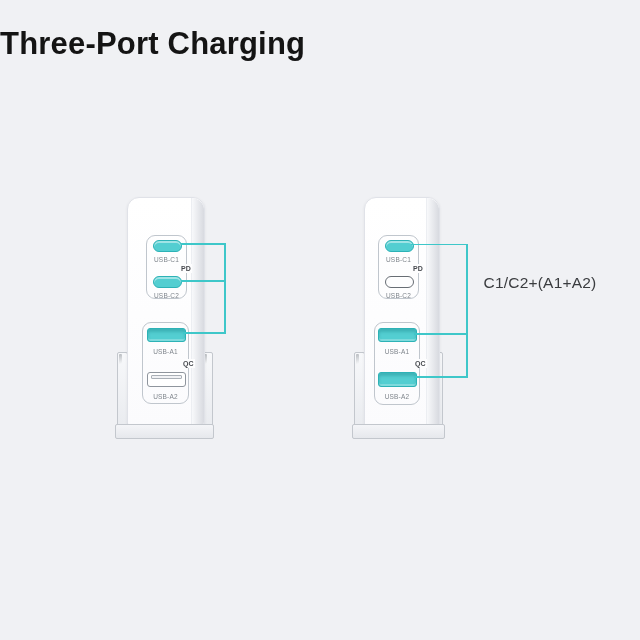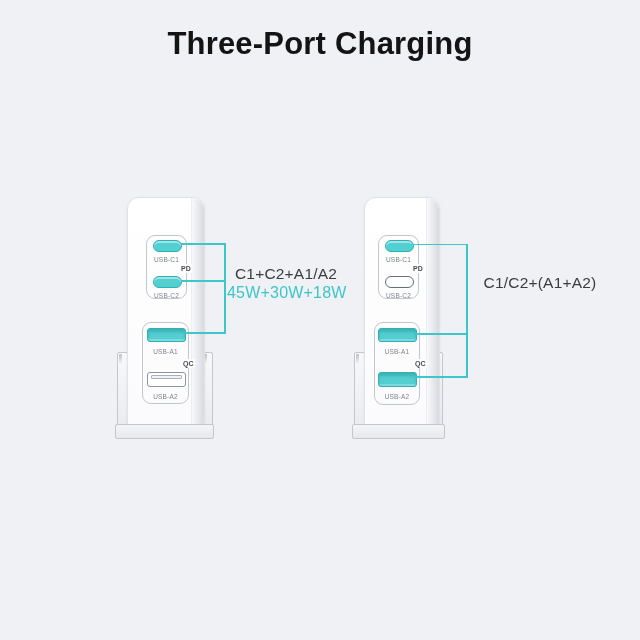--- a/index.html
+++ b/index.html
@@ -3,21 +3,21 @@
 <meta charset="utf-8">
 <style>
   html,body{margin:0;padding:0;}
   .canvas{
     position:relative;width:640px;height:640px;overflow:hidden;
     background:#F0F1F4;
     font-family:"Liberation Sans",sans-serif;
   }
   .title{
     position:absolute;top:26px;left:0;width:100%;margin:0;
-    text-align:center;font-size:31px;font-weight:700;color:#141414;
+    font-size:31px;font-weight:700;color:#141414;
     letter-spacing:0.2px;
   }
   
   .cradle-bar{
     position:absolute;background:linear-gradient(to bottom,#f7f8fa,#e9ebef);
     border:1px solid #c3c7cd;border-radius:2px;box-sizing:border-box;
   }
   .cradle-bar::before{
     content:"";position:absolute;top:1px;left:1px;right:5px;height:14px;
     background:linear-gradient(160deg,#84898f 0%,rgba(132,137,143,0) 70%);
@@ -101,24 +101,20 @@
     </div>
     <div class="port-label" style="top:70px;">USB-A2</div>
   </div>
   <div class="badge" style="left:182px;top:359px;">QC</div>
 
   <div class="tline" style="left:181px;top:243px;width:44px;height:1.5px;"></div>
   <div class="tline" style="left:181px;top:280px;width:44px;height:1.5px;"></div>
   <div class="tline" style="left:183px;top:332px;width:42px;height:1.5px;"></div>
   <div class="tline" style="left:224px;top:243px;width:1.5px;height:90.5px;"></div>
 
-  <div class="annot" style="left:227px;top:264px;width:118px;">
-    <p class="combo">C1+C2+A1/A2</p>
-    <p class="power">45W+30W+18W</p>
-  </div>
 
   <div class="cradle-bar" style="left:354px;top:352px;width:11px;height:78px;"></div>
   <div class="cradle-bar" style="left:432px;top:352px;width:11px;height:78px;"></div>
 
   <div class="charger-body" style="left:364px;top:197px;width:76px;height:238px;">
     <div class="side-face"></div>
   </div>
 
   <div class="cradle-base" style="left:352px;top:424px;width:93px;height:15px;"></div>
 

